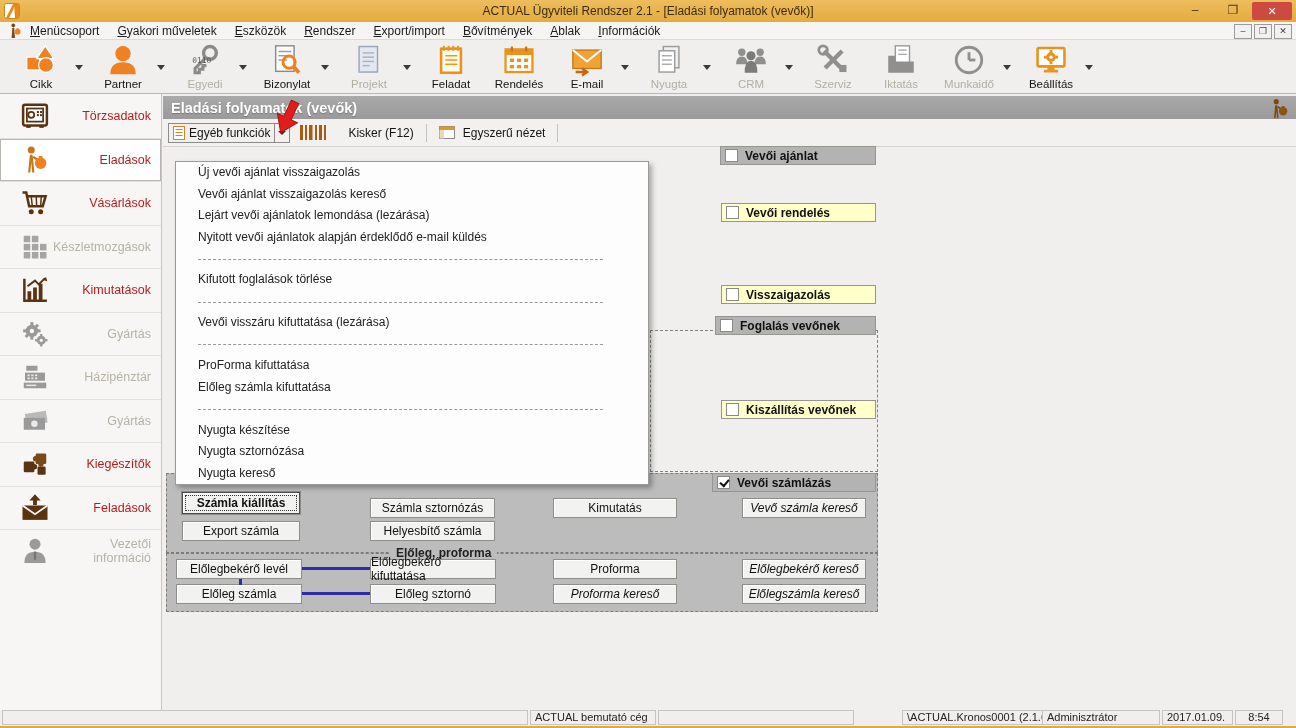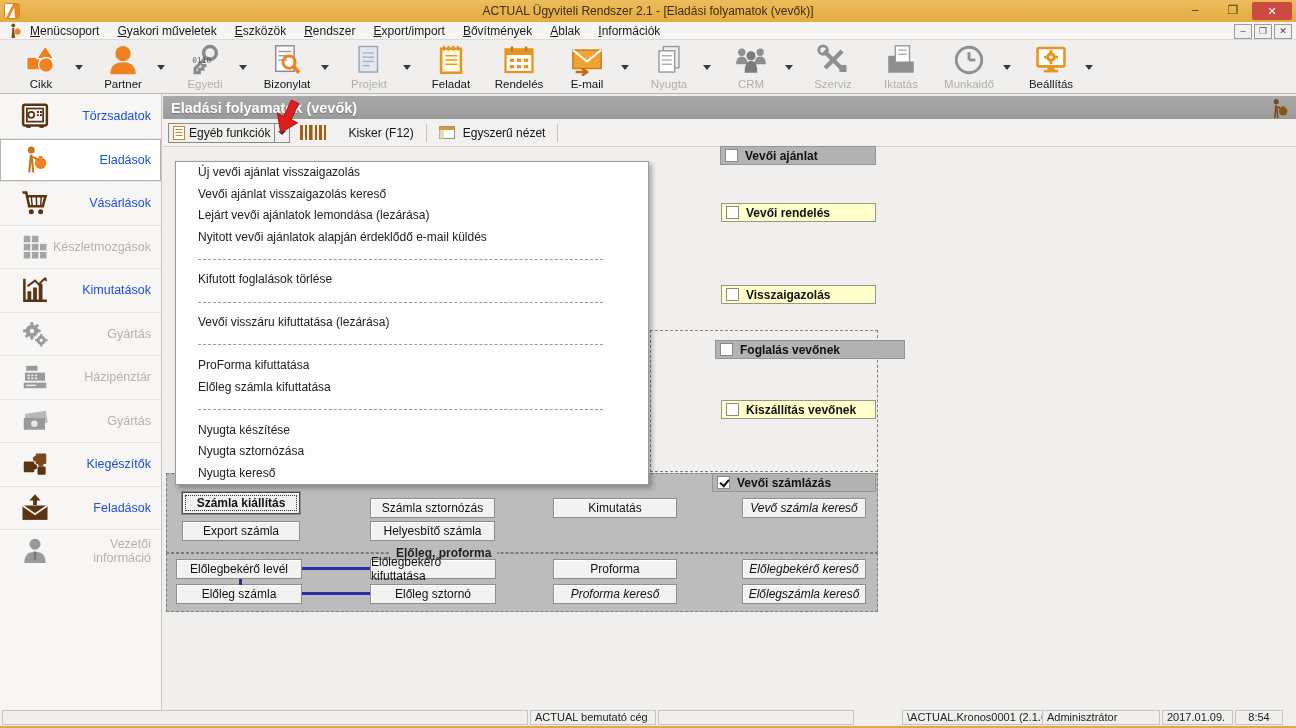--- a/index.html
+++ b/index.html
@@ -35,21 +35,21 @@
   .tb-item.disabled .tb-label{color:#b0b0a2;}
   .tb-arrow{width:0;height:0;border-left:4px solid transparent;border-right:4px solid transparent;
             border-top:5px solid #3a3a3a;margin:22px 0 0 6px;}
   
   .sidebar{position:absolute;left:0;top:94px;width:162px;height:616px;background:#f7f6f4;border-right:1px solid #c9c6c1;
            box-sizing:border-box;}
   .sb-item{height:43.5px;display:flex;align-items:center;padding:0 10px 0 20px;box-sizing:border-box;
            border-top:1px solid #e3e1dd;}
   .sb-item:first-child{border-top:none;}
   .sb-item svg{width:30px;height:30px;flex:0 0 30px;}
-  .sb-label{flex:1;text-align:right;font-size:12.5px;color:#1d4ed8;}
+  .sb-label{flex:1;text-align:right;font-size:12.5px;color:#b91c1c;}
   .sb-item.disabled .sb-label{color:#b4b3a6;}
   .sb-item.selected{background:#fff;box-shadow:inset 0 0 0 1px #b8b5b0;justify-content:center;}
   
   .page-header{position:absolute;left:163px;top:96px;width:1133px;height:23px;
                background:linear-gradient(#a9a9a9,#9a9a9a);display:flex;align-items:center;}
   .page-title{color:#fff;font-weight:bold;font-size:14.5px;padding-left:8px;text-shadow:0 1px 1px rgba(0,0,0,.25);}
   .hdr-person{position:absolute;right:6px;top:2px;}
   .subtoolbar{position:absolute;left:163px;top:119px;width:1133px;height:28px;background:#f2f1ef;
               border-bottom:1px solid #d4d2cf;display:flex;align-items:center;padding-left:5px;box-sizing:border-box;}
   .stb-btn{display:flex;align-items:center;height:20px;}
@@ -558,21 +558,21 @@
     <span class="cb"></span>
     <span>Vevői rendelés</span>
   </div>
   <div class="panel yellow" style="left:721px;top:285px;width:155px;">
     <span class="cb"></span>
     <span>Visszaigazolás</span>
   </div>
 
   <div class="dashed-box" style="left:650px;top:330px;width:228px;height:142px;"></div>
 
-  <div class="panel gray" style="left:715px;top:340px;width:190px;">
+  <div class="panel gray" style="left:715px;top:316px;width:161px;">
     <span class="cb"></span>
     <span>Foglalás vevőnek</span>
   </div>
   <div class="panel yellow" style="left:721px;top:400px;width:155px;">
     <span class="cb"></span>
     <span>Kiszállítás vevőnek</span>
   </div>
 
   <div class="band" style="left:166px;top:473px;width:712px;height:80px;"></div>
   <div class="band" style="left:166px;top:553px;width:712px;height:59px;"></div>

